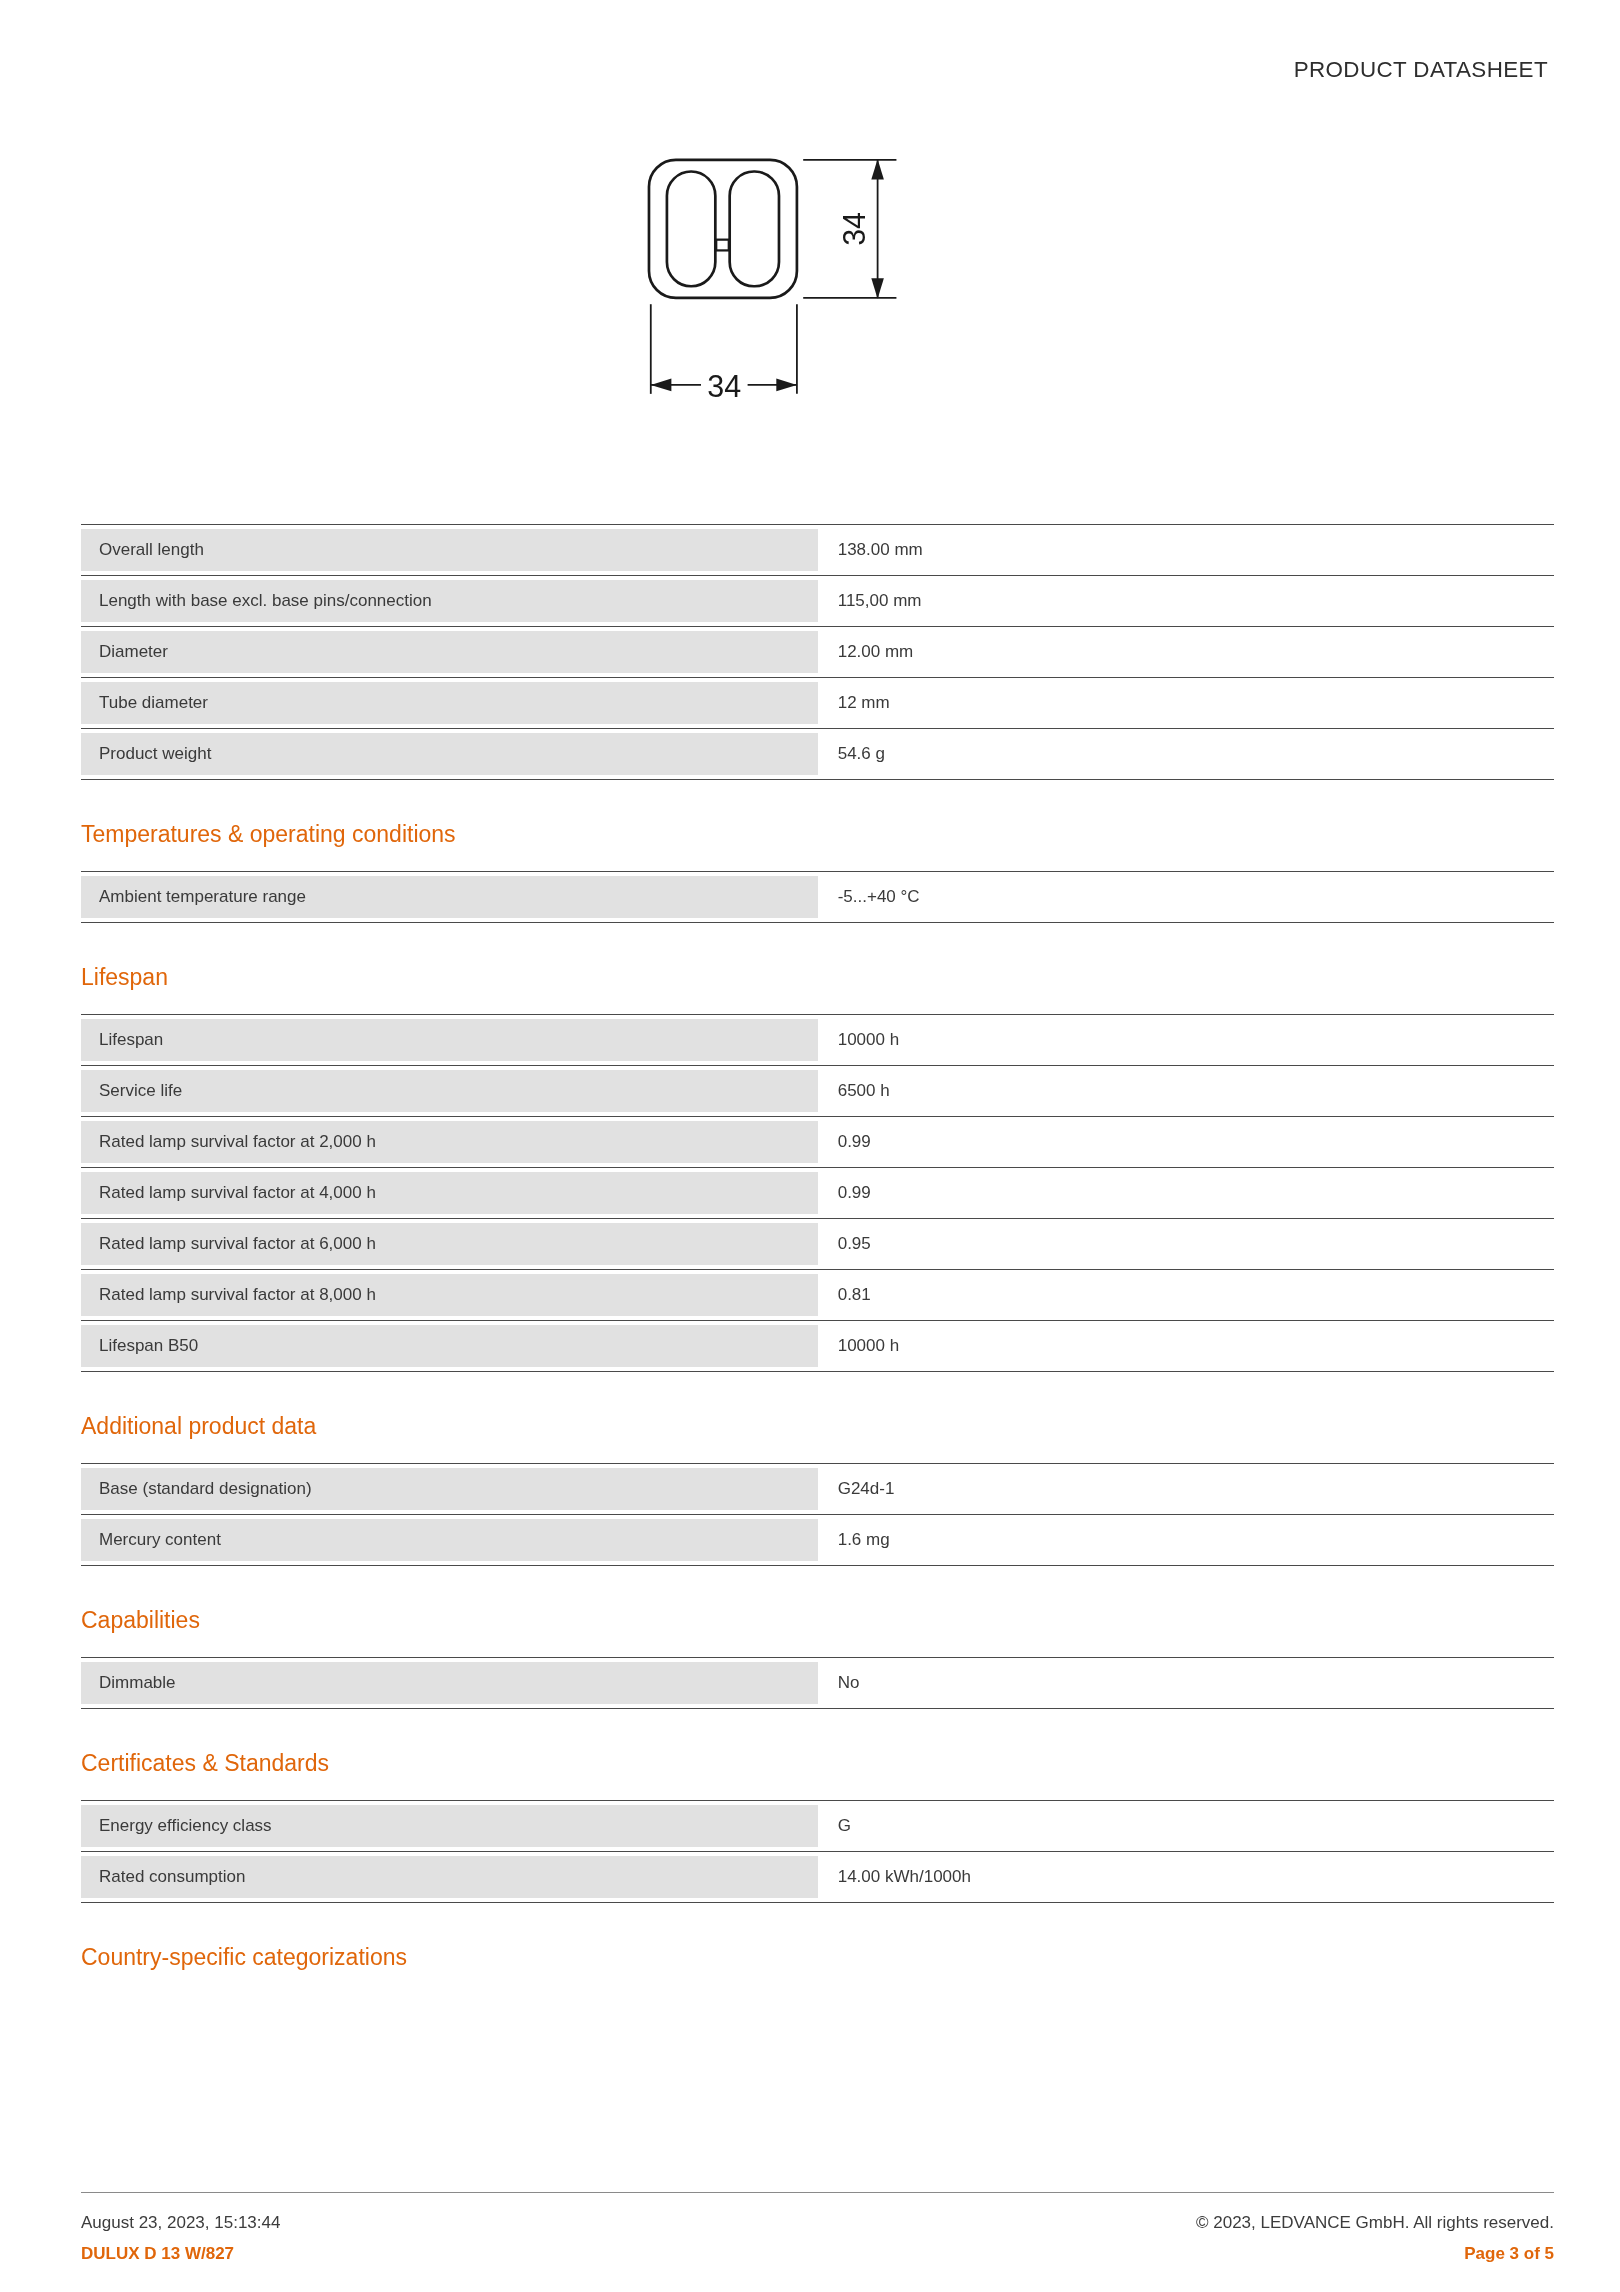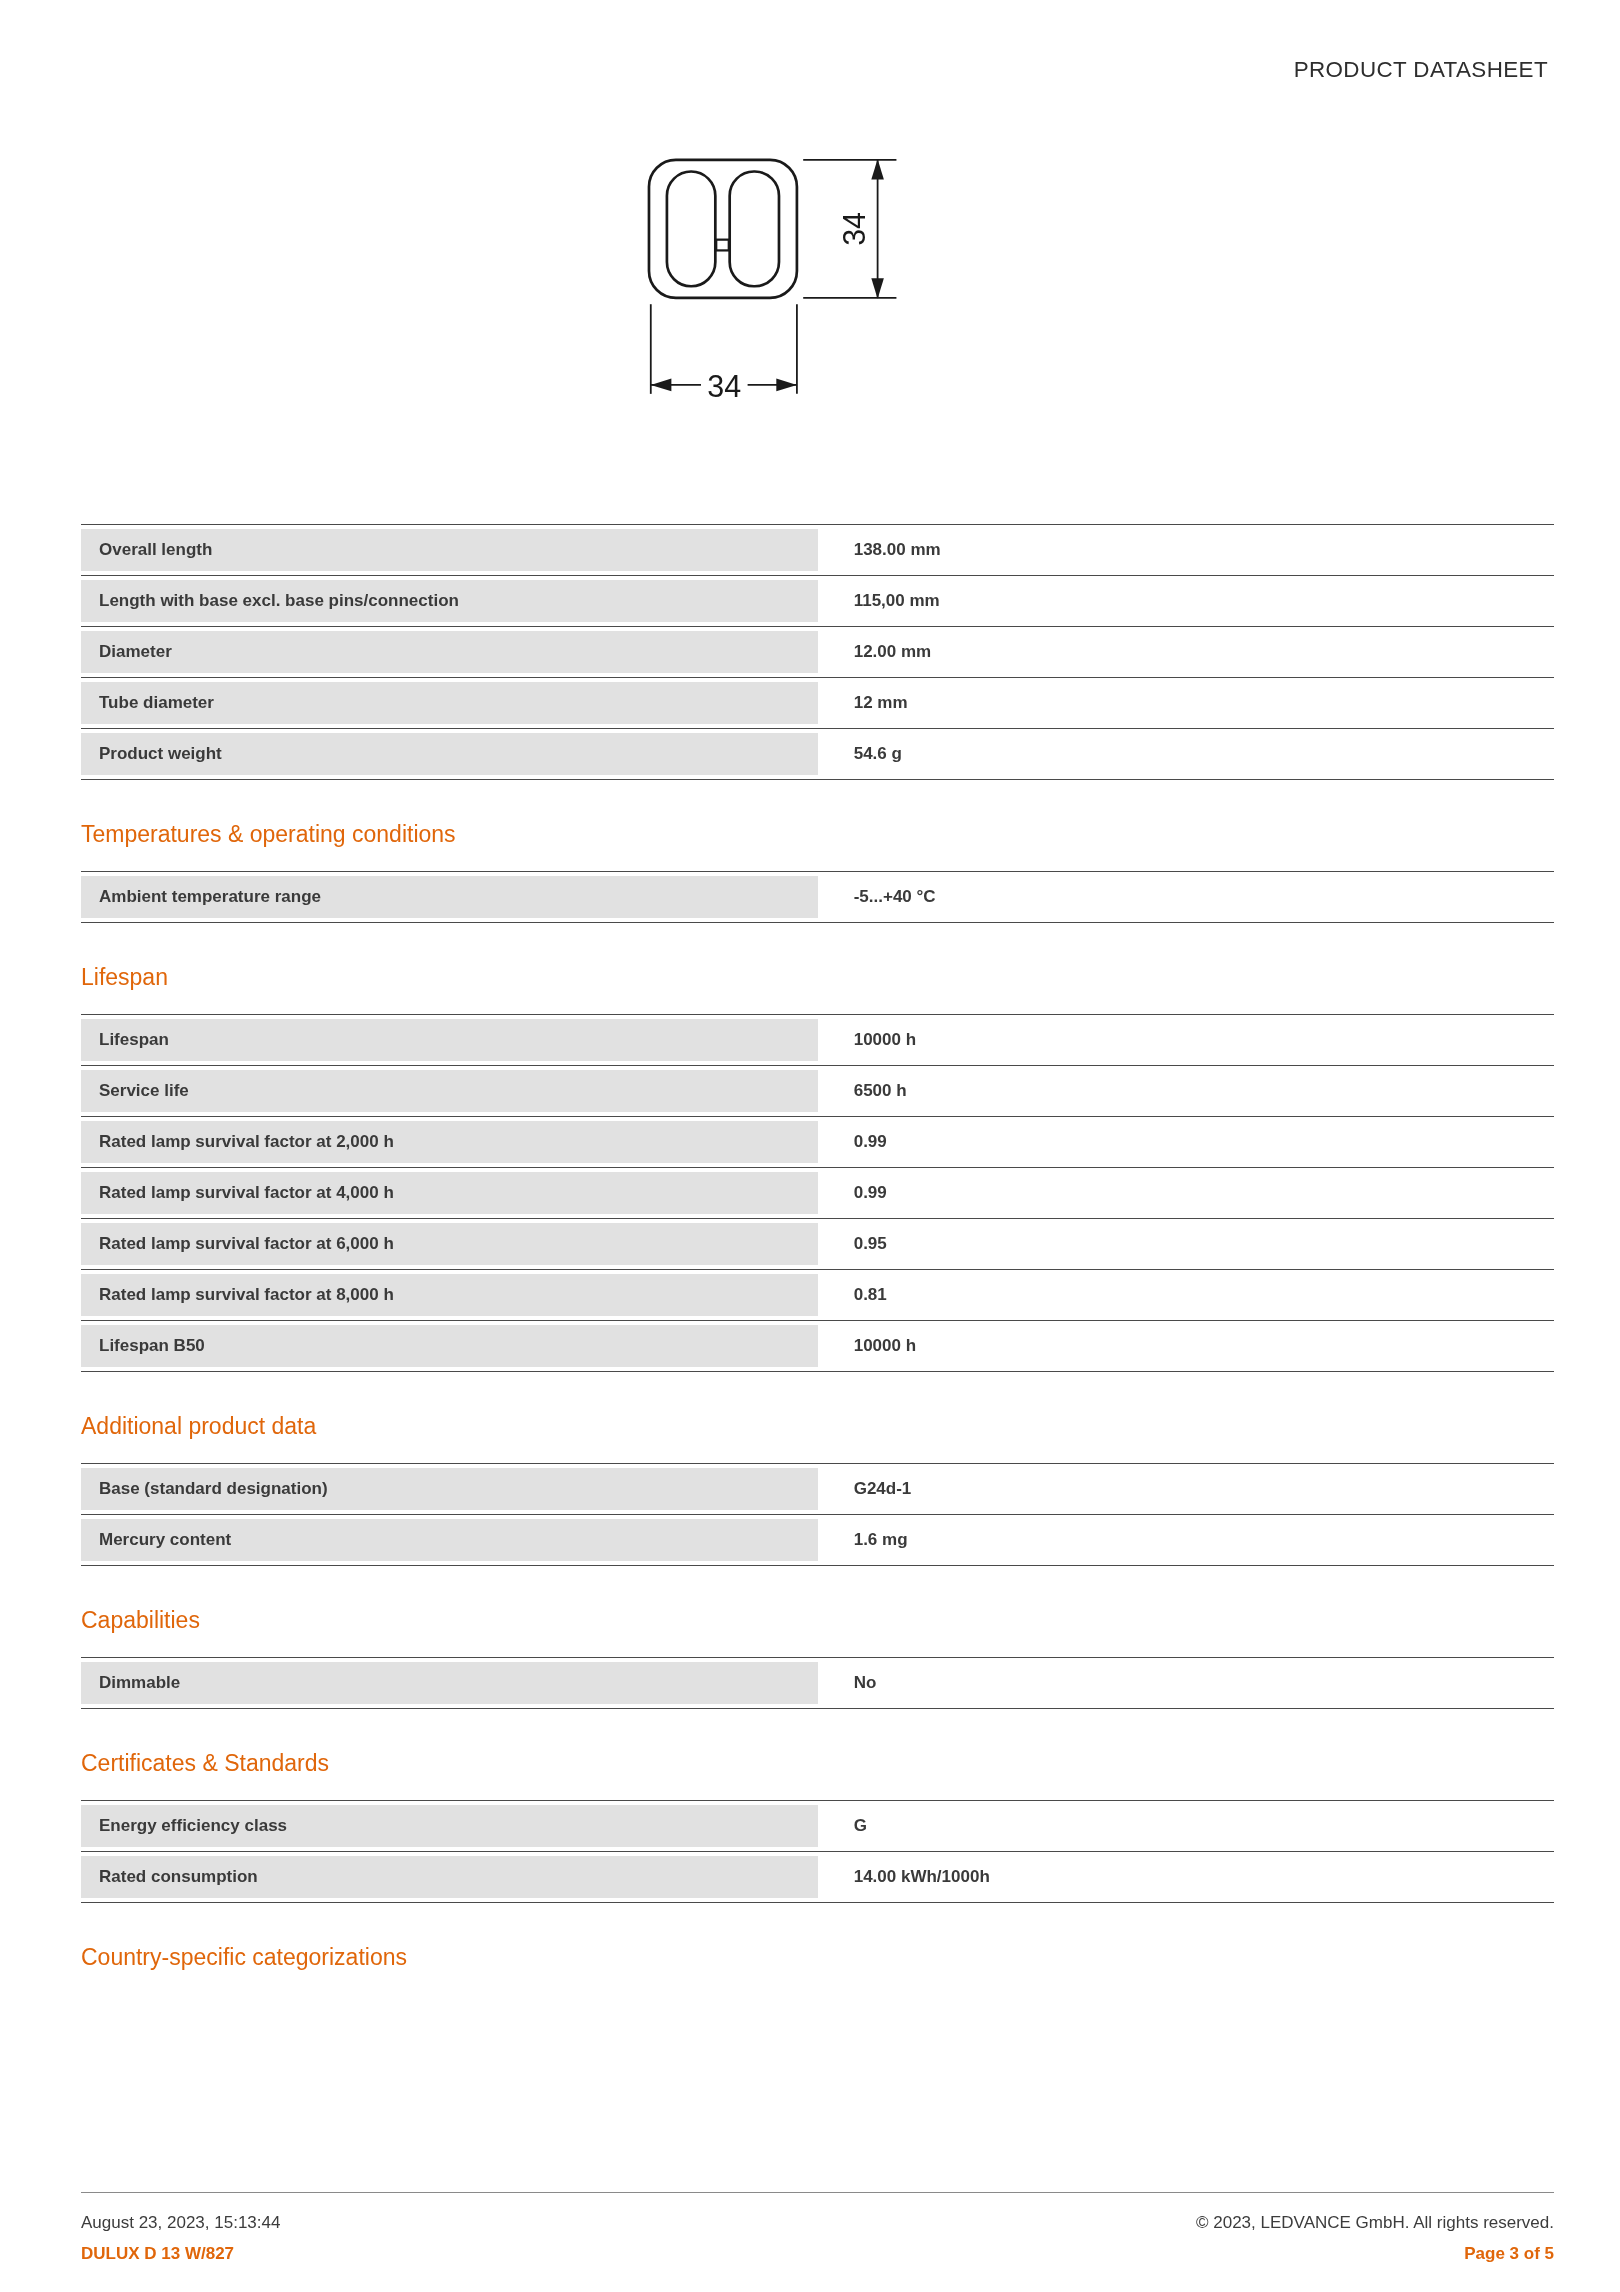--- a/index.html
+++ b/index.html
@@ -41,40 +41,38 @@
   }
   .spec-table {
     width:100%;
     border-bottom:0.9px solid #4a4a4a;
   }
   .spec-row {
     display:flex;
     height:51px;
     border-top:0.9px solid #4a4a4a;
     padding:3.6px 0;
-    font-weight:bold;
   }
   .spec-label {
     width:737px;
     background:#e1e1e1;
     display:flex;
     align-items:center;
     padding-left:18px;
     font-size:17px;
     color:#3a3a3a;
   }
   .spec-value {
     flex:1;
     display:flex;
     align-items:center;
     padding-left:19.7px;
     font-size:17px;
     color:#3a3a3a;
     background:#ffffff;
-    margin-left:16px;
   }
   .footer {
     position:absolute;
     left:81px;
     top:2192px;
     width:1473px;
     border-top:0.9px solid #8a8a8a;
     padding-top:14.3px;
     display:flex;
     justify-content:space-between;

